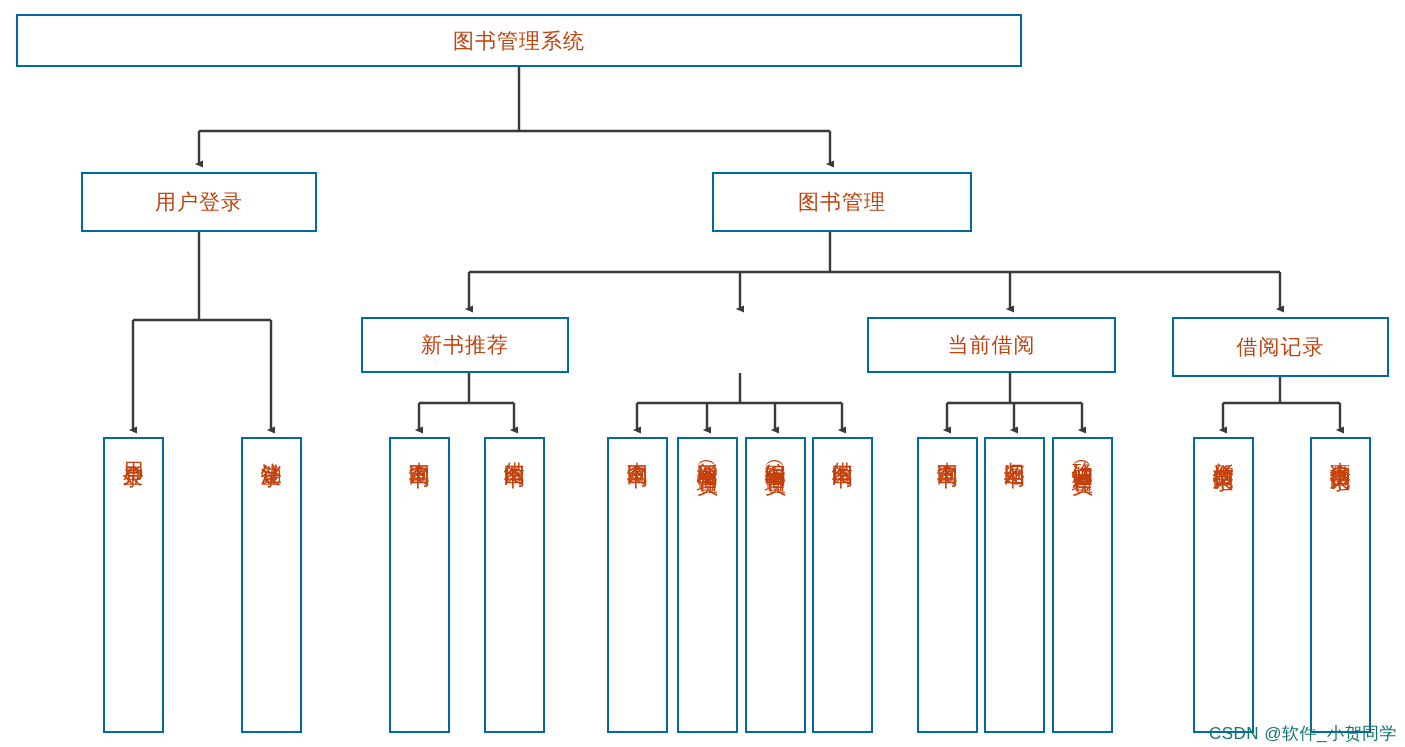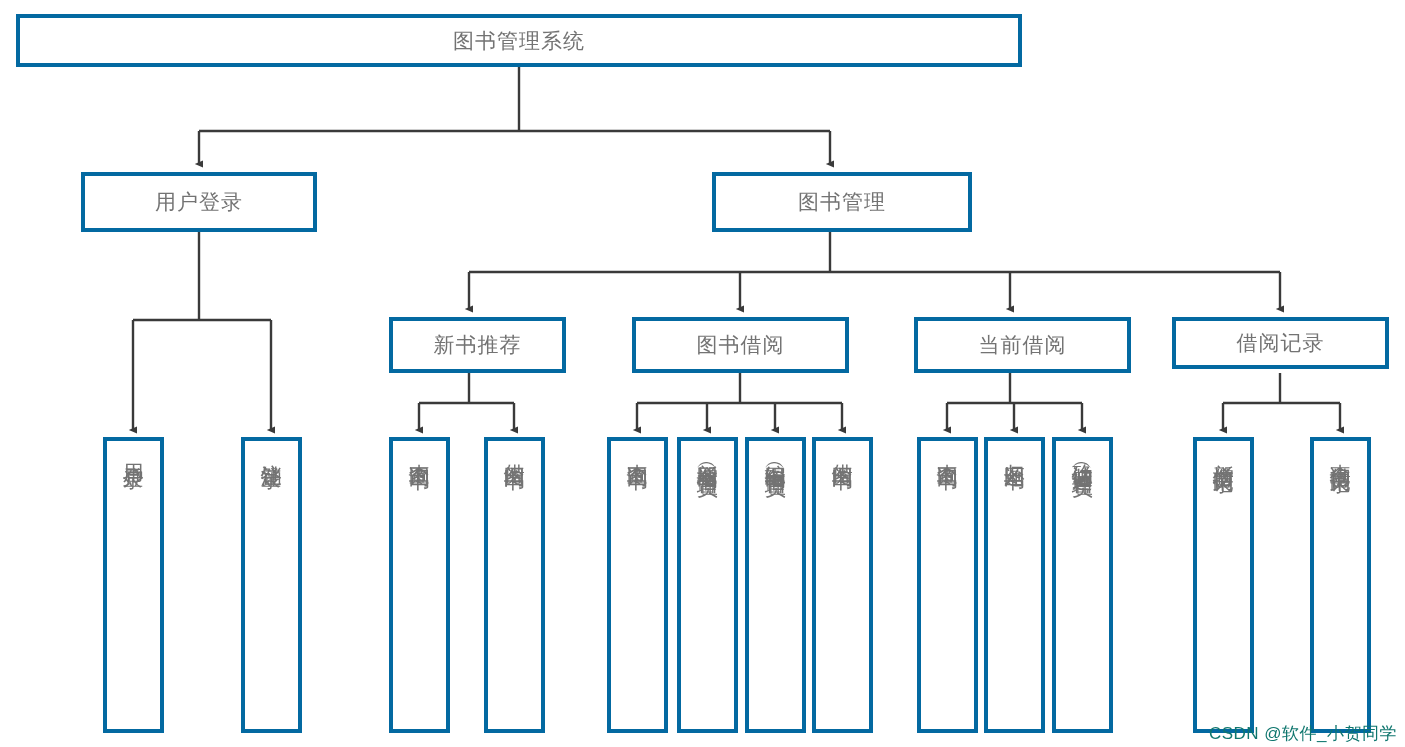--- a/index.html
+++ b/index.html
@@ -23,26 +23,26 @@
     position: absolute;
     left: 0;
     top: 0;
     width: 1405px;
     height: 747px;
     pointer-events: none;
   }
   .node {
     position: absolute;
     box-sizing: border-box;
-    border: 4px solid #0369a1;
+    border: 2px solid #0369a1;
     background: #ffffff;
     display: flex;
     align-items: center;
     justify-content: center;
-    color: #737373;
+    color: #c2410c;
   }
   .node.horizontal {
     font-size: 21px;
     letter-spacing: 1px;
   }
   .node.vertical {
     align-items: flex-start;
     justify-content: center;
     padding-top: 6px;
   }
@@ -125,30 +125,27 @@
     <span>图书管理系统</span>
   </div>
 
   <div class="node horizontal" style="left:81px; top:172px; width:236px; height:60px;">
     <span>用户登录</span>
   </div>
   <div class="node horizontal" style="left:712px; top:172px; width:260px; height:60px;">
     <span>图书管理</span>
   </div>
 
-  <div class="node horizontal" style="left:361px; top:317px; width:177px; height:56px;margin-left:28px;">
+  <div class="node horizontal" style="left:361px; top:317px; width:208px; height:56px;">
     <span>新书推荐</span>
   </div>
-  <div class="node horizontal" style="left:632px; top:317px; width:217px; height:56px;">
-    <span>图书借阅</span>
-  </div>
-  <div class="node horizontal" style="left:914px; top:317px; width:217px; height:56px;justify-content:center;">
+  <div class="node horizontal" style="left:867px; top:317px; width:249px; height:56px;justify-content:center;">
     <span>当前借阅</span>
   </div>
-  <div class="node horizontal" style="left:1172px; top:317px; width:217px; height:52px;">
+  <div class="node horizontal" style="left:1172px; top:317px; width:217px; height:60px;">
     <span>借阅记录</span>
   </div>
 
   <div class="node vertical" style="left:103px; top:437px; width:61px; height:296px;">
     <span class="vlabel">用户登录</span>
   </div>
   <div class="node vertical" style="left:241px; top:437px; width:61px; height:296px;">
     <span class="vlabel">注销登录</span>
   </div>
 

